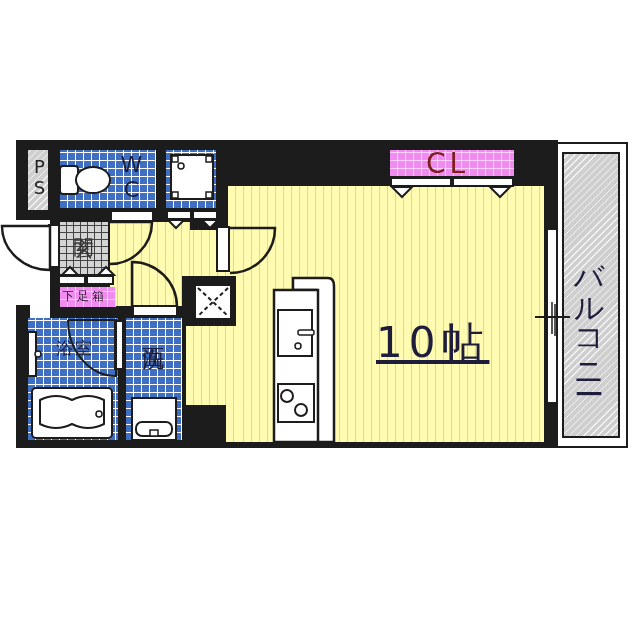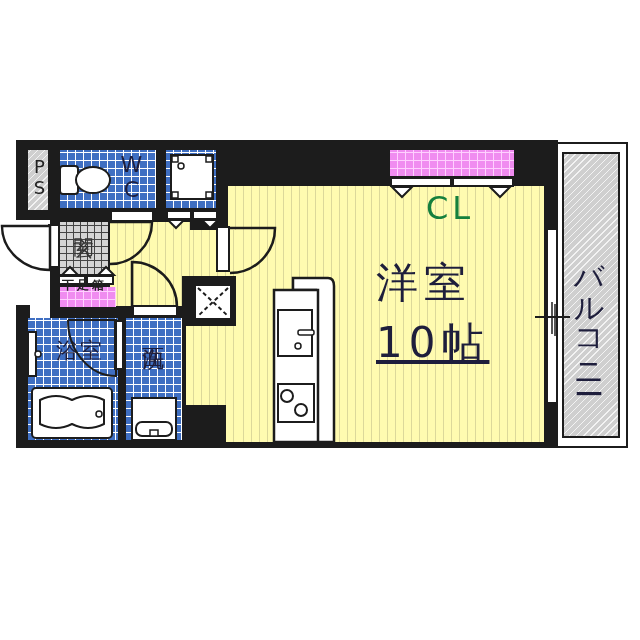--- a/index.html
+++ b/index.html
@@ -51,25 +51,24 @@
 
   <div class="abs" style="left:556px;top:142px;width:72px;height:306px;background:#fff;border:2px solid #1c1c1c;"></div>
   <div class="abs hatch-gray" style="left:562px;top:152px;width:58px;height:286px;border:2px solid #1c1c1c;"></div>
   <div class="abs label vlabel" style="left:574px;top:236px;font-size:30px;height:150px;letter-spacing:0px;">バルコニー</div>
 
   <div class="abs floor-yellow" style="left:228px;top:186px;width:316px;height:256px;"></div>
   <div class="abs floor-yellow" style="left:186px;top:230px;width:50px;height:212px;"></div>
   <div class="abs floor-yellow" style="left:110px;top:222px;width:80px;height:84px;"></div>
   <div class="abs wall" style="left:186px;top:405px;width:40px;height:40px;"></div>
 
-  <div class="abs label" style="left:376px;top:262px;font-size:42px;letter-spacing:6px;">洋室</div>
   <div class="abs label" style="left:376px;top:322px;font-size:42px;letter-spacing:6px;text-decoration:underline;">10帖</div>
 
   <div class="abs tile-pink" style="left:390px;top:150px;width:124px;height:26px;"></div>
-  <div class="abs label" style="left:426px;top:150px;font-size:32px;color:#15803d;letter-spacing:4px;margin-top:42px;">CL</div>
+  <div class="abs label" style="left:426px;top:150px;font-size:28px;color:#7f1d1d;letter-spacing:4px;">CL</div>
   <div class="abs white" style="left:390px;top:177px;width:62px;height:10px;"></div>
   <div class="abs white" style="left:452px;top:177px;width:62px;height:10px;"></div>
   <svg style="left:0;top:0;" width="640" height="640">
     <polygon points="392,187 412,187 402,197" fill="#fff" stroke="#1c1c1c" stroke-width="2"></polygon>
     <polygon points="490,187 510,187 500,197" fill="#fff" stroke="#1c1c1c" stroke-width="2"></polygon>
   </svg>
 
   <div class="abs" style="left:546px;top:228px;width:12px;height:176px;background:#fff;border:2px solid #1c1c1c;"></div>
   <svg style="left:0;top:0;" width="640" height="640">
     <line x1="552" y1="302" x2="552" y2="334" stroke="#1c1c1c" stroke-width="1.5"></line>
@@ -107,21 +106,21 @@
   <div class="abs tile-gray" style="left:60px;top:222px;width:48px;height:52px;"></div>
   <div class="abs label vlabel" style="left:74px;top:222px;font-size:20px;color:#333;">玄関</div>
   <div class="abs white" style="left:58px;top:275px;width:28px;height:10px;"></div>
   <div class="abs white" style="left:86px;top:275px;width:28px;height:10px;"></div>
   <svg style="left:0;top:0;" width="640" height="640">
     <polygon points="62,275 78,275 70,267" fill="#fff" stroke="#1c1c1c" stroke-width="2"></polygon>
     <polygon points="98,275 114,275 106,267" fill="#fff" stroke="#1c1c1c" stroke-width="2"></polygon>
   </svg>
 
   <div class="abs tile-pink" style="left:60px;top:287px;width:56px;height:20px;"></div>
-  <div class="abs label" style="left:62px;top:279px;font-size:12px;letter-spacing:3px;color:#222;font-weight:bold;">下足箱</div>
+  <div class="abs label" style="left:62px;top:290px;font-size:12px;letter-spacing:3px;color:#222;">下足箱</div>
 
   <div class="abs white" style="left:48px;top:224px;width:12px;height:44px;"></div>
   <svg style="left:0;top:0;" width="640" height="640">
     <path d="M2,226 L50,226 L50,270 A48,44 0 0 1 2,226 Z" fill="#fff" stroke="#1c1c1c" stroke-width="2.5"></path>
   </svg>
 
   <svg style="left:0;top:0;" width="640" height="640">
     <path d="M110,222 L152,222 A42,42 0 0 1 110,264" fill="none" stroke="#1c1c1c" stroke-width="2.5"></path>
     <path d="M132,262 A45,45 0 0 1 177,307 L132,307 Z" fill="none" stroke="#1c1c1c" stroke-width="2.5"></path>
     <path d="M230,228 L275,228 A45,45 0 0 1 230,273" fill="none" stroke="#1c1c1c" stroke-width="2.5"></path>
@@ -130,21 +129,21 @@
   <div class="abs white" style="left:132px;top:305px;width:46px;height:12px;"></div>
 
   <div class="abs wall" style="left:182px;top:276px;width:54px;height:50px;"></div>
   <div class="abs white" style="left:194px;top:284px;width:38px;height:36px;"></div>
   <svg style="left:0;top:0;" width="640" height="640">
     <line x1="198" y1="288" x2="228" y2="316" stroke="#1c1c1c" stroke-width="2" stroke-dasharray="4,3"></line>
     <line x1="228" y1="288" x2="198" y2="316" stroke="#1c1c1c" stroke-width="2" stroke-dasharray="4,3"></line>
   </svg>
 
   <div class="abs tile-blue" style="left:28px;top:318px;width:90px;height:122px;"></div>
-  <div class="abs label" style="left:56px;top:340px;font-size:22px;letter-spacing:2px;">浴室</div>
+  <div class="abs label" style="left:56px;top:340px;font-size:17px;letter-spacing:2px;">浴室</div>
   <div class="abs white" style="left:114px;top:320px;width:10px;height:50px;"></div>
   <svg style="left:0;top:0;" width="640" height="640">
     <path d="M68,320 L116,320 L116,376 A48,56 0 0 1 68,320" fill="none" stroke="#1c1c1c" stroke-width="2"></path>
     <rect x="28" y="332" width="8" height="44" fill="#fff" stroke="#1c1c1c" stroke-width="2"></rect>
     <circle cx="38" cy="354" r="3" fill="#fff" stroke="#1c1c1c" stroke-width="1.5"></circle>
     <rect x="32" y="388" width="80" height="50" rx="4" fill="#fff" stroke="#1c1c1c" stroke-width="2"></rect>
     <path d="M40,400 Q56,392 72,400 Q88,392 104,400 L104,424 Q88,432 72,424 Q56,432 40,424 Z" fill="#fff" stroke="#1c1c1c" stroke-width="2"></path>
     <circle cx="99" cy="414" r="3" fill="#fff" stroke="#1c1c1c" stroke-width="1.5"></circle>
   </svg>
 

